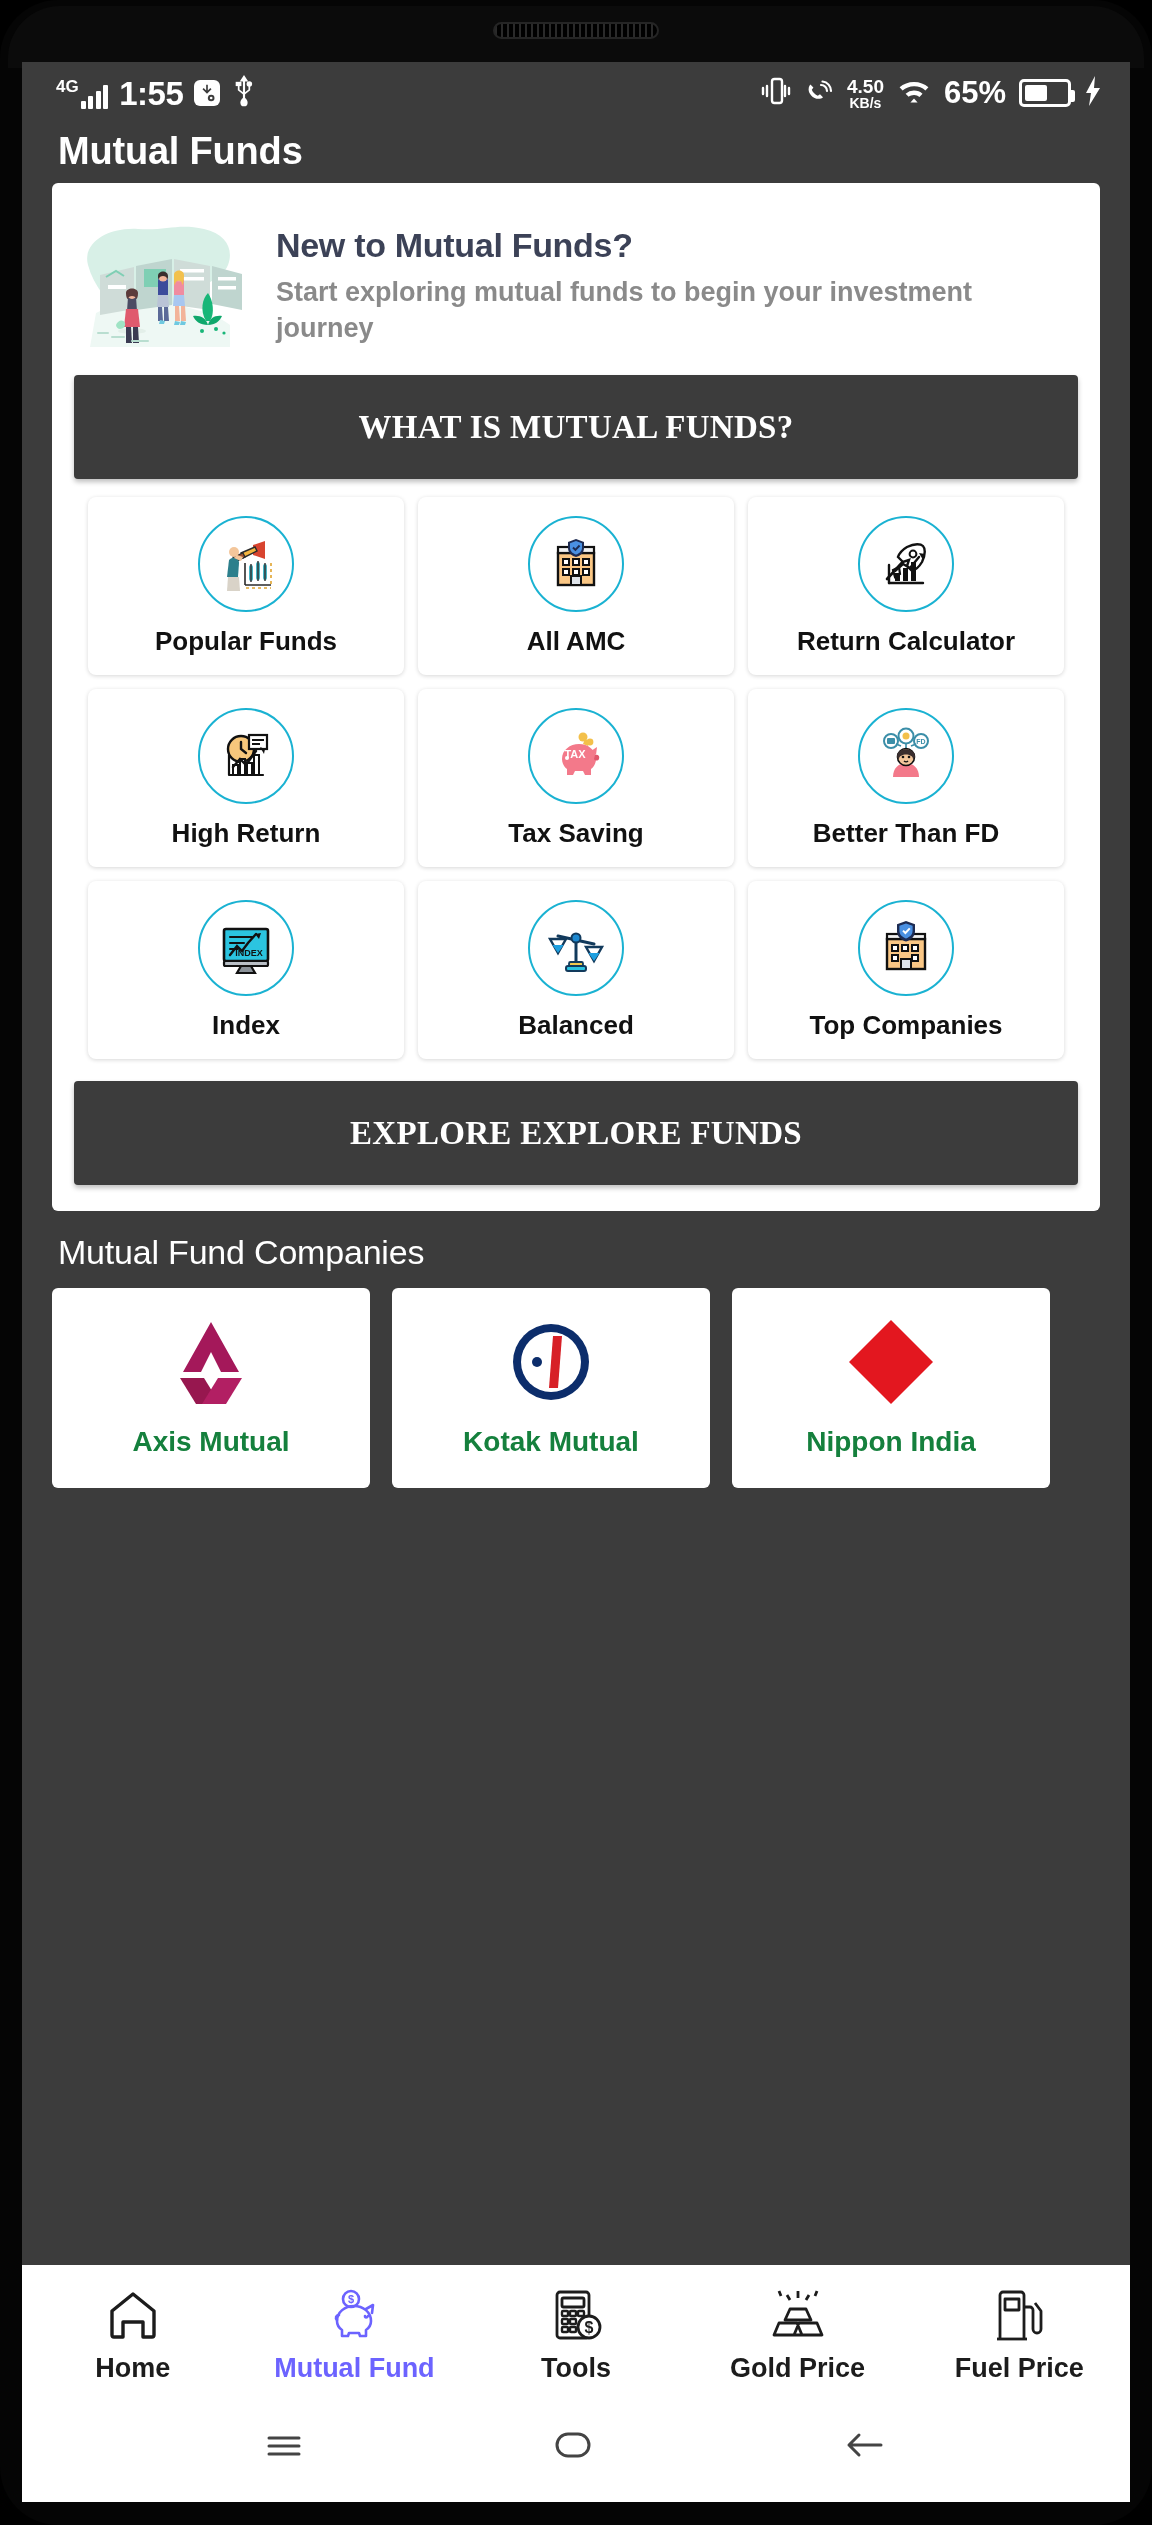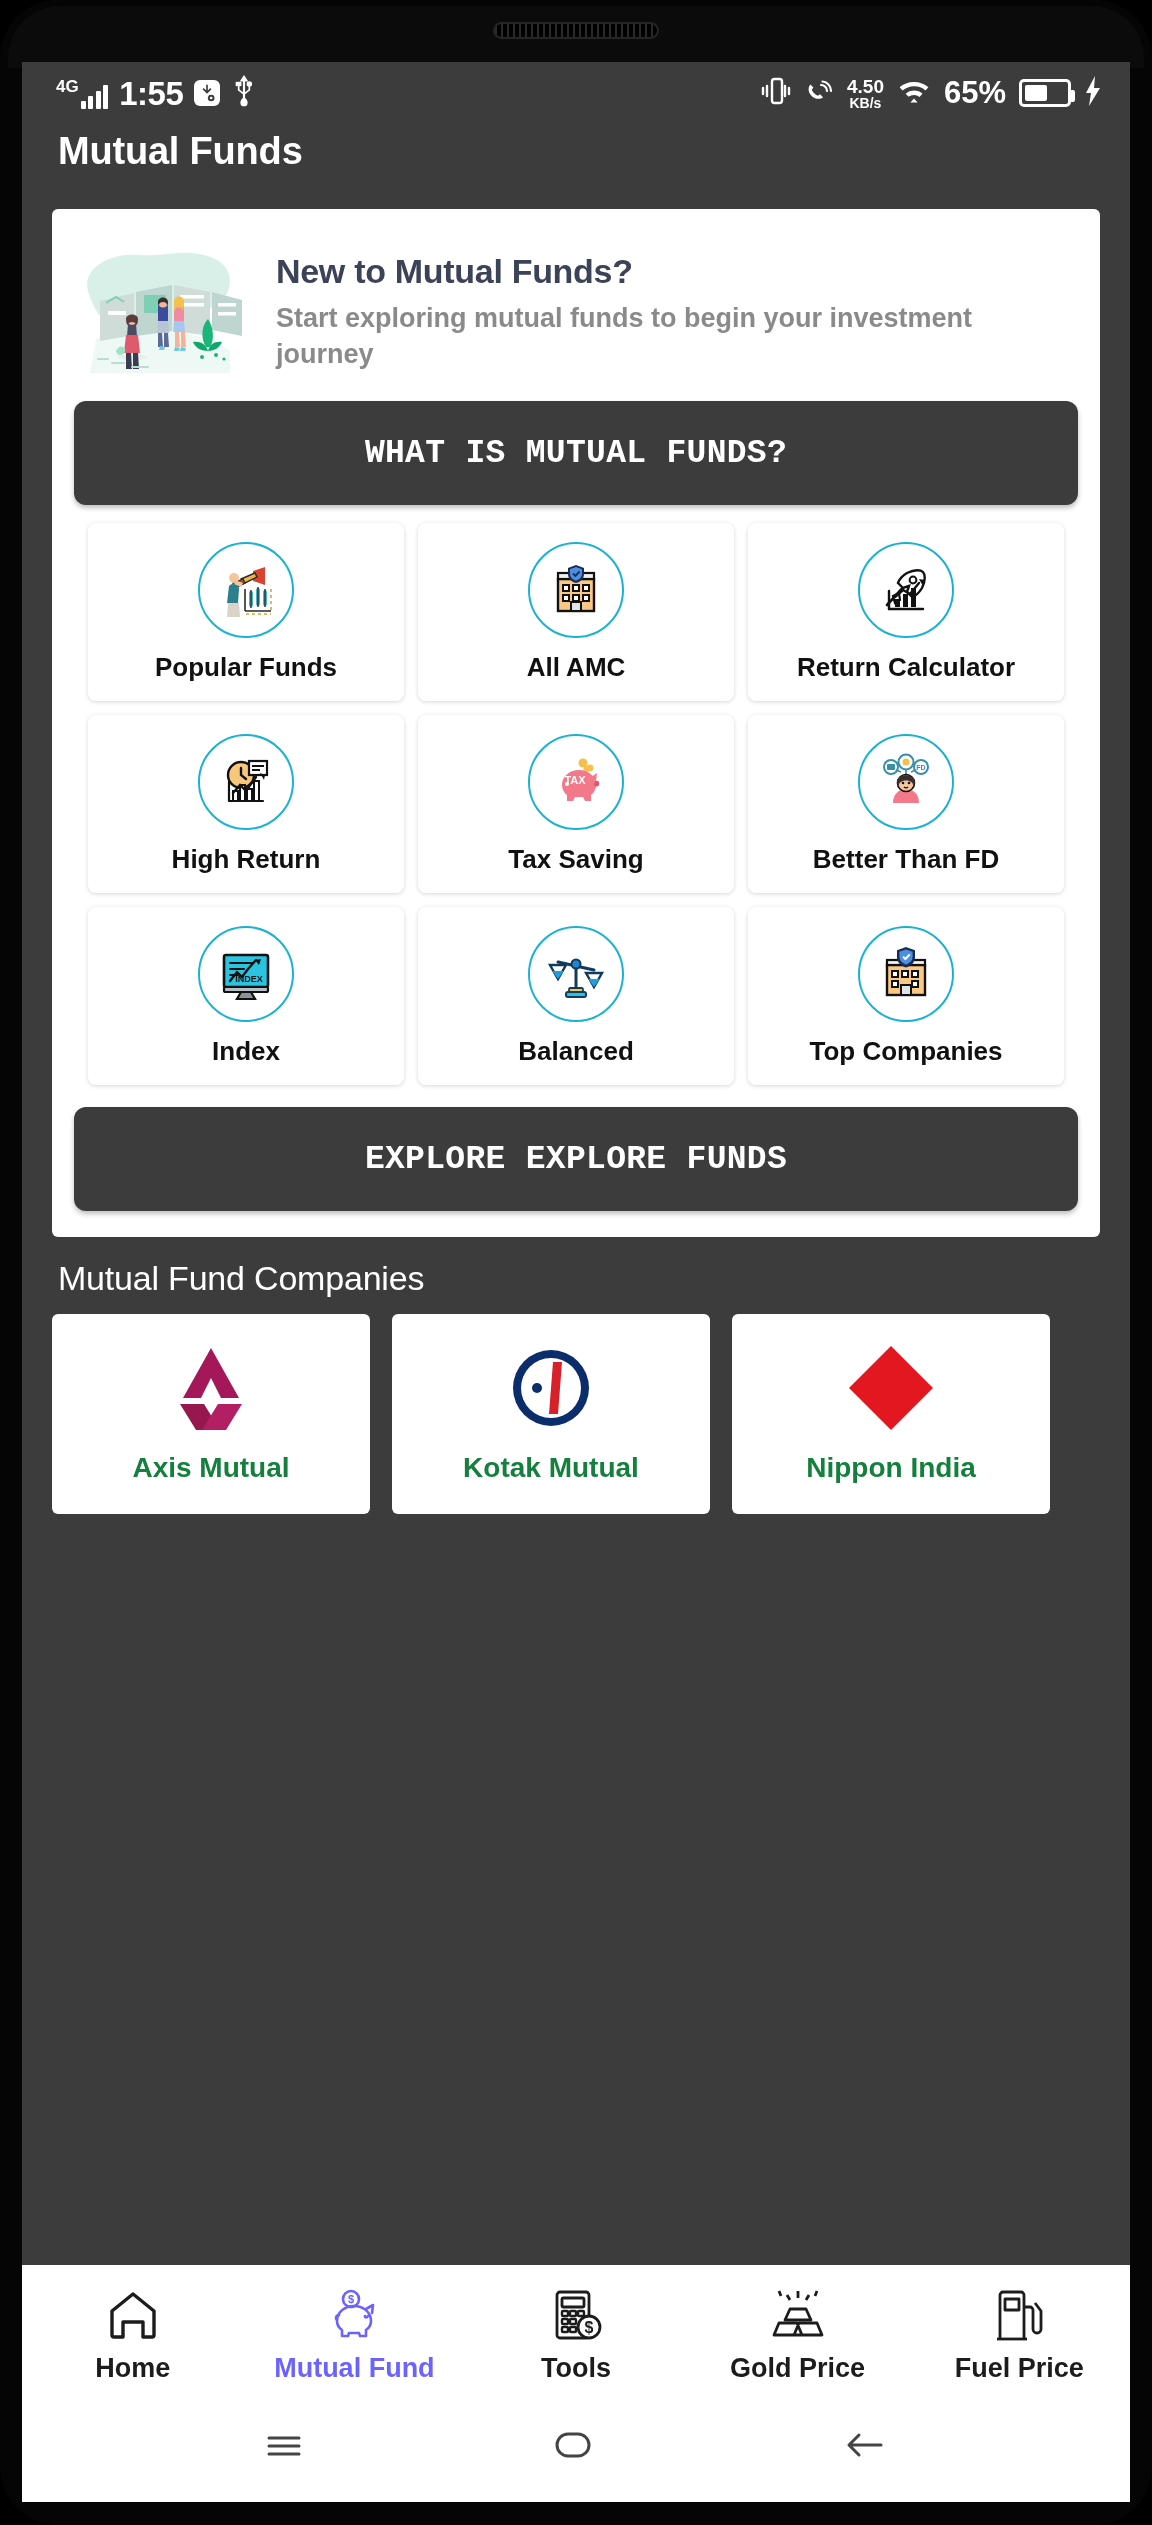--- a/index.html
+++ b/index.html
@@ -71,48 +71,48 @@
     width: 52px; height: 28px; border: 3px solid #fff; border-radius: 5px;
     position: relative; display: flex; align-items: center;
   }
   .battery::after {
     content:""; position:absolute; right:-7px; top:8px; width:4px; height:12px;
     background:#fff; border-radius: 0 2px 2px 0;
   }
   .battery .fill { height: 16px; width: 22px; background: #fff; margin-left: 3px; border-radius:2px;}
 
   
-  #app-bar { padding: 6px 0 36px 36px; }
+  #app-bar { padding: 6px 0 10px 36px; }
   #app-title { color:#fff; font-size: 38px; font-weight: 700; letter-spacing: -0.2px;}
 
   
   #content { position: relative; }
 
   .white-card {
     background:#fff; margin: 0 30px; border-radius: 6px;
     padding: 0 0 8px 0;
   }
 
   
   .banner { display:flex; align-items:center; padding: 38px 26px 10px 22px; gap: 16px; }
   .banner-illus { width: 186px; height: 130px; flex: none; position: relative; }
   .banner-txt h2 { font-size: 34px; color:#3c4257; font-weight: 700; letter-spacing:-0.3px; }
   .banner-txt p { font-size: 27px; color:#8a8a8a; font-weight: 700; line-height:1.3; margin-top:10px; }
 
   .dark-btn {
     margin: 14px 22px 18px 22px;
     background: #3c3c3c;
-    border-radius: 12px;
+    border-radius: 4px;
     height: 104px;
     display:flex; align-items:center; justify-content:center;
     color:#fff; font-size: 33px; font-weight: 700; letter-spacing: 0.3px;
     box-shadow: 0 3px 5px rgba(0,0,0,.25);
     border: none; cursor: pointer;
     width: calc(100% - 44px);
-    font-family: Liberation Mono, monospace;
+    font-family: Liberation Serif, serif;
   }
 
   
   .tile-grid {
     display: grid; grid-template-columns: repeat(3, 1fr);
     gap: 14px; padding: 0 36px;
   }
   .tile {
     background:#fff; border-radius: 8px;
     box-shadow: 0 1px 4px rgba(0,0,0,.16);

